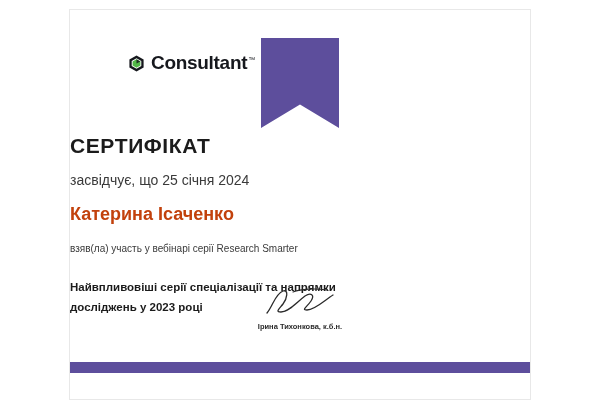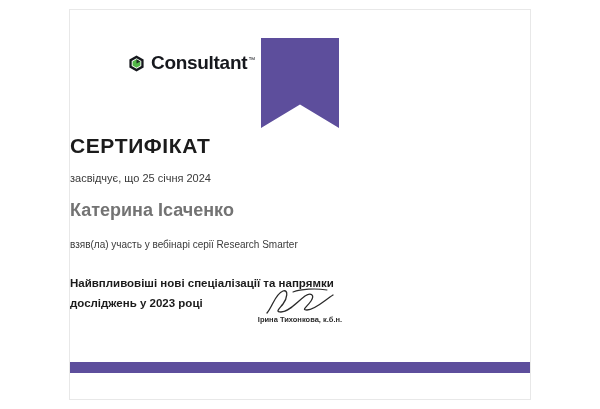--- a/index.html
+++ b/index.html
@@ -70,28 +70,28 @@
     top: 124px;
   }
   .title {
     font-size: 21px;
     font-weight: bold;
     color: #1b1b1b;
     letter-spacing: 0.6px;
     margin: 0 0 14px 0;
   }
   .attests {
-    font-size: 11px;
+    font-size: 14px;
     color: #3a3a3a;
     margin: 0 0 16px 0;
   }
   .recipient {
     font-size: 18px;
     font-weight: bold;
-    color: #737373;
+    color: #c2410c;
     margin: 0 0 18px 0;
   }
   .participation {
     font-size: 10px;
     color: #3a3a3a;
     margin: 0 0 24px 0;
   }
   .webinar-title {
     font-size: 11.5px;
     font-weight: bold;
@@ -104,21 +104,21 @@
     left: 50%;
     transform: translateX(-50%);
     top: 276px;
     width: 110px;
     height: 34px;
   }
   .sig-block {
     position: absolute;
     left: 0;
     right: 0;
-    top: 304px;
+    top: 311px;
     text-align: center;
   }
   .sig-line {
     font-size: 7.5px;
     font-weight: bold;
     color: #2b2b2b;
     line-height: 1.65;
   }
   .footer-bar {
     position: absolute;
@@ -148,21 +148,21 @@
     </div>
 
     <div class="ribbon"></div>
 
     <div class="body-block">
       <div class="title">СЕРТИФІКАТ</div>
       <div class="attests">засвідчує, що 25 січня 2024</div>
       <div class="recipient">Катерина Ісаченко</div>
       <div class="participation">взяв(ла) участь у вебінарі серії Research Smarter</div>
       <div class="webinar-title">
-        <div>Найвпливовіші нові спеціалізації та напрямки</div>
+        <div>Найвпливовіші серії спеціалізації та напрямки</div>
         <div>досліджень у 2023 році</div>
       </div>
     </div>
 
     <div class="signature">
       <svg width="110" height="34" viewBox="0 0 110 34" aria-hidden="true">
         <path d="M22 27 C28 20, 30 8, 38 5 C44 3, 42 13, 38 18 C34 23, 30 26, 36 26 C44 26, 52 16, 60 10 C66 6, 70 9, 66 15 C62 21, 56 24, 62 24 C70 24, 80 14, 88 9" fill="none" stroke="#2b2b2b" stroke-width="1.3" stroke-linecap="round"></path>
         <path d="M48 6 C56 3, 70 2, 82 4" fill="none" stroke="#2b2b2b" stroke-width="1.1" stroke-linecap="round"></path>
       </svg>
     </div>

